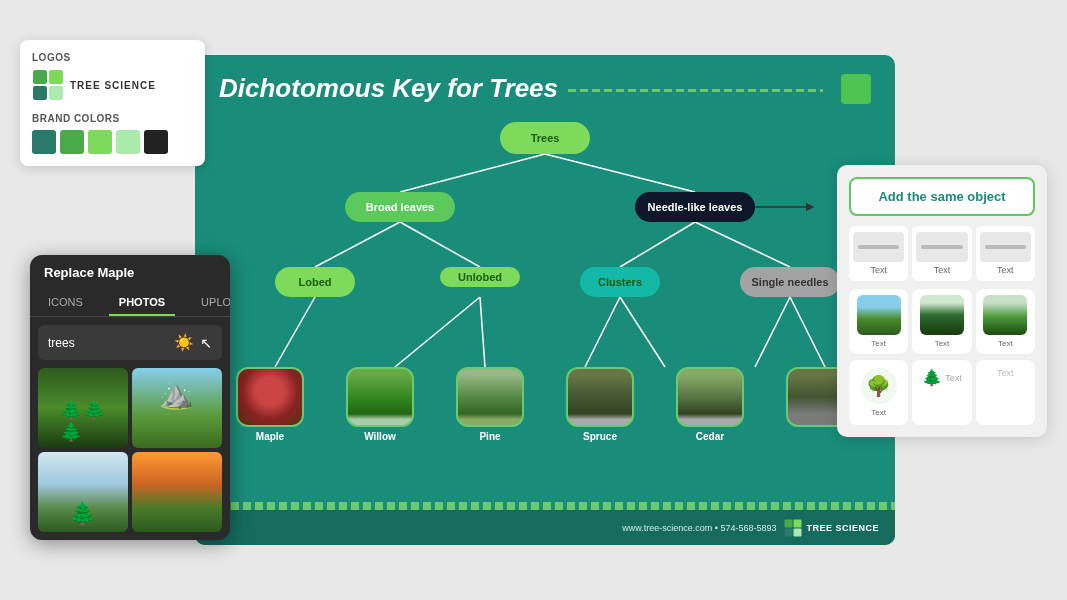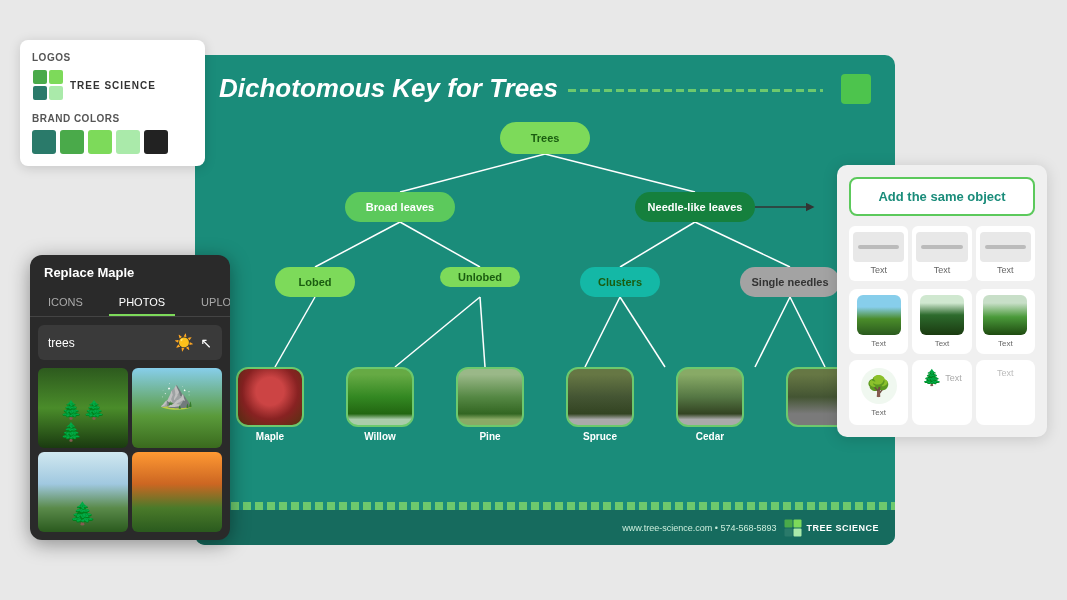--- a/index.html
+++ b/index.html
@@ -123,21 +123,21 @@
     }
     .node-broad {
       background: #5cc95c;
       color: white;
       width: 110px;
       height: 30px;
       left: 150px;
       top: 80px;
     }
     .node-needle {
-      background: #15803d;
+      background: #0f172a;
       color: white;
       width: 120px;
       height: 30px;
       left: 440px;
       top: 80px;
     }
     .node-lobed {
       background: #7dda5a;
       color: #1a5c10;
       width: 80px;
@@ -268,20 +268,21 @@
     .replace-tab {
       padding: 6px 10px;
       font-size: 11px;
       color: #aaa;
       cursor: pointer;
       border-bottom: 2px solid transparent;
     }
     .replace-tab.active {
       color: white;
       border-bottom: 2px solid #7dda5a;
+      font-weight: bold;
     }
     .replace-search {
       padding: 8px 10px;
       display: flex;
       align-items: center;
       gap: 6px;
       background: #3a3a3a;
       margin: 8px;
       border-radius: 6px;
     }

